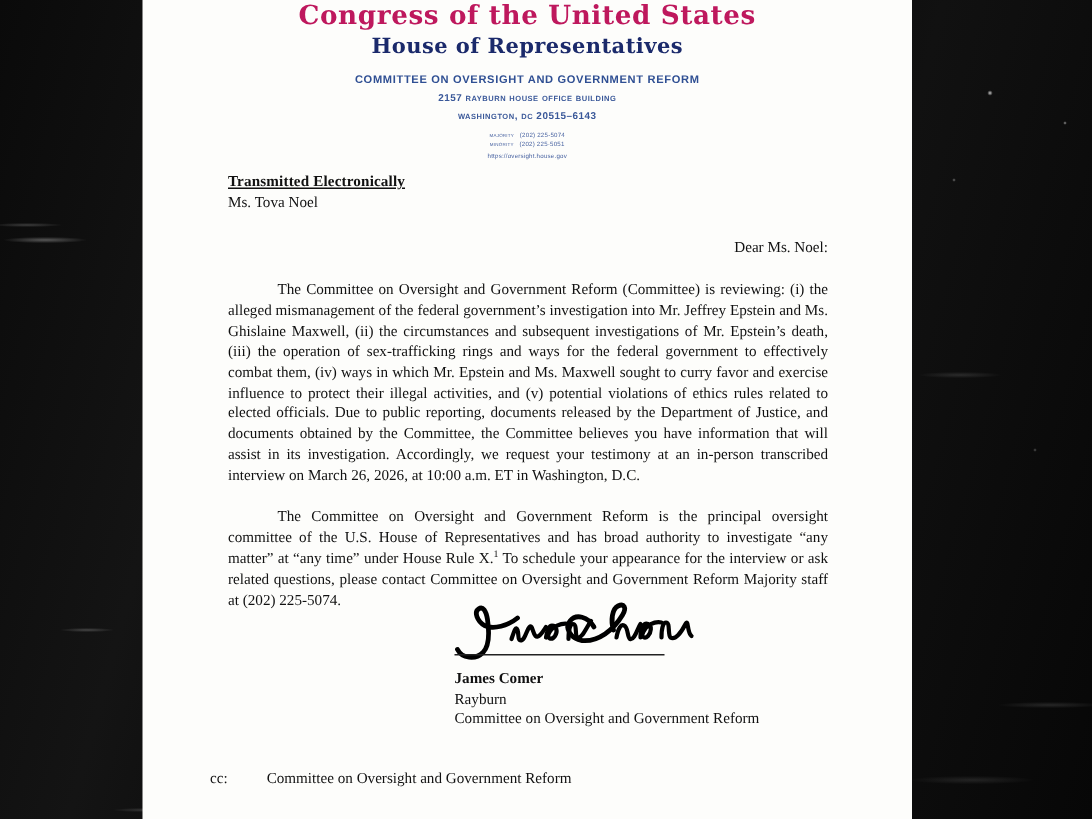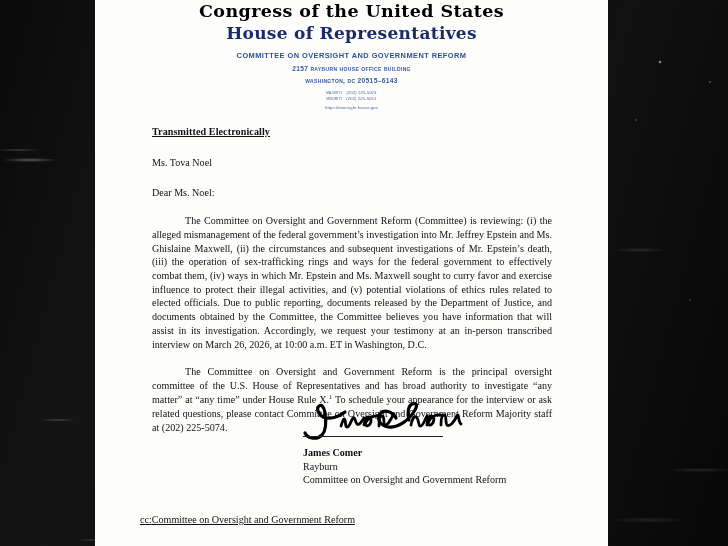--- a/index.html
+++ b/index.html
@@ -45,28 +45,28 @@
     overflow: hidden;
   }
 
   
   .lh { text-align: center; }
   .lh-congress {
     font-family: "DejaVu Serif", serif;
     font-weight: 700;
     font-size: 17.5px;
     letter-spacing: .4px;
-    color: #000000;
+    color: #be185d;
     margin-top: 2px;
     line-height: 1.1;
   }
   .lh-house {
     font-family: "DejaVu Serif", serif;
     font-weight: 700;
-    font-size: 17px;
+    font-size: 14px;
     letter-spacing: .3px;
     color: #1b2a6b;
     margin-top: 3px;
     line-height: 1.1;
   }
   .lh-committee {
     font-family: "Liberation Sans", sans-serif;
     font-size: 7.4px;
     font-weight: 600;
     letter-spacing: .45px;
@@ -105,27 +105,27 @@
     position: absolute;
     left: 57px;
     top: 98px;
     width: 400px;
     font-size: 10.1px;
     color: #111;
     line-height: 1.36;
   }
   .date-line { text-align: center; margin-left: 60px; }
   .subject {
-    margin-top: 27px;
+    margin-top: 17px;
     font-weight: 700;
     text-decoration: underline;
     letter-spacing: .1px;
   }
-  .addressee { margin-top: 17px; }
-  .salutation { margin-top: 17px; }
+  .addressee { }
+  .salutation { margin-top: 17px; text-align: right; }
   p.para {
     margin: 14px 0 0 0;
     text-indent: 33px;
     text-align: justify;
   }
   sup.fn { font-size: 6.6px; vertical-align: super; }
 
   
   .sig-block {
     position: absolute;
@@ -153,21 +153,21 @@
 
   
   .cc-block {
     position: absolute;
     left: 45px;
     top: 513px;
     font-size: 10.1px;
     color: #111;
     line-height: 1.34;
     display: flex;
-    text-decoration: underline;
+    gap: 26px;
   }
   .cc-lines div { white-space: nowrap; }
 </style>
 </head>
 <body>
 
 <div id="backdrop"></div>
 
 <div id="paper">
 

